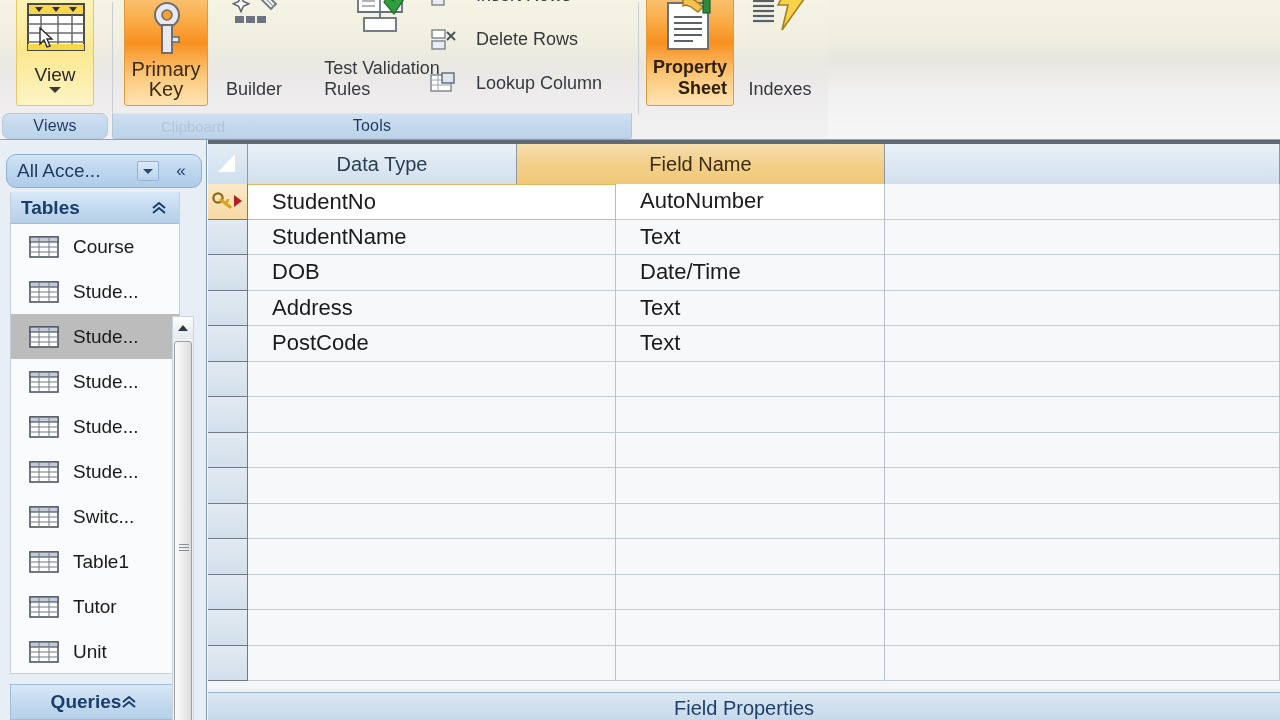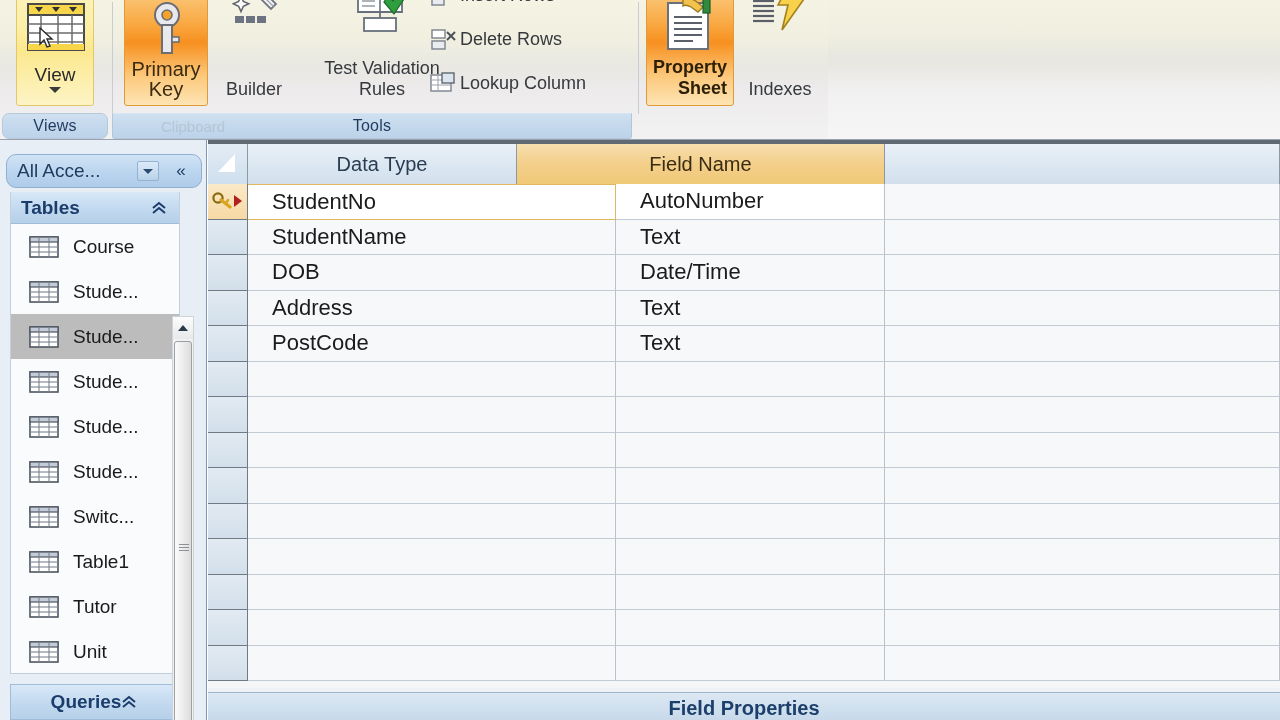--- a/index.html
+++ b/index.html
@@ -66,25 +66,25 @@
     border:1px solid #e09a3a; border-radius:3px;
     display:flex; flex-direction:column; align-items:center; justify-content:flex-end;
     padding-bottom:6px;
   }
   .pkbtn .b-label { font-size:20px; color:#3a2a10; line-height:20px; text-align:center; }
   .bigbtn {
     position:absolute; top:-26px; height:132px;
     display:flex; flex-direction:column; align-items:center; justify-content:flex-end;
     padding-bottom:6px;
   }
-  .bigbtn .b-label { font-size:18px; color:#36393d; line-height:21px; text-align:center; }
+  .bigbtn .b-label { font-size:18px; color:#36393d; line-height:21px; }
   .ico { position:absolute; top:30px; }
 
   .smallbtn {
-    position:absolute; display:flex; align-items:center; gap:4px; height:34px;
+    position:absolute; display:flex; align-items:center; gap:20px; height:34px;
   }
   .smallbtn .s-label { font-size:18px; color:#36393d; white-space:nowrap; }
 
   
   #group-showhide { left: 638px; width: 190px; }
   .propbtn {
     position:absolute; left:8px; top:-26px; width:88px; height:132px;
     background:linear-gradient(180deg,#fcd89a 0%,#f9ab46 36%,#f79020 52%,#fcc97c 78%,#fde4b4 100%);
     border:1px solid #e09a3a; border-radius:3px;
     display:flex; flex-direction:column; align-items:center; justify-content:flex-end;
@@ -218,21 +218,21 @@
     border-left:8px solid #b02020;
   }
 
   
   .fp-band {
     position:absolute; left:208px; top:692px; width:1072px; height:28px;
     background:linear-gradient(180deg,#dce8f3 0%,#cfdfee 60%,#c7d9ea 100%);
     border-top:1px solid #9fb3c7;
     display:flex; align-items:flex-end; justify-content:center;
   }
-  .fp-label { font-size:20px; color:#1d3f6b; font-weight:bold; }
+  .fp-label { font-size:20px; color:#1d3f6b; font-weight:normal; }
 
   .grid-bottom-edge {
     position:absolute; left:208px; top:688px; width:1072px; height:4px; background:#eef2f6;
   }
 
   svg { display:block; }
 </style>
 </head>
 <body>
 

